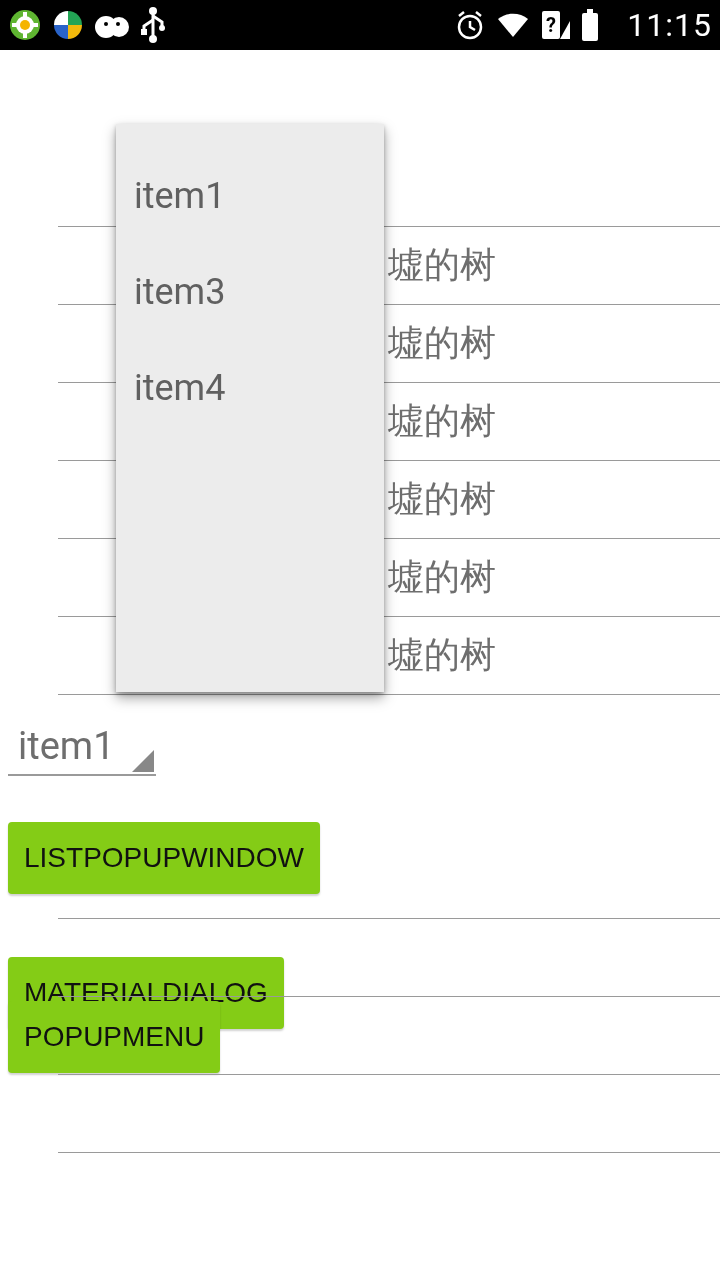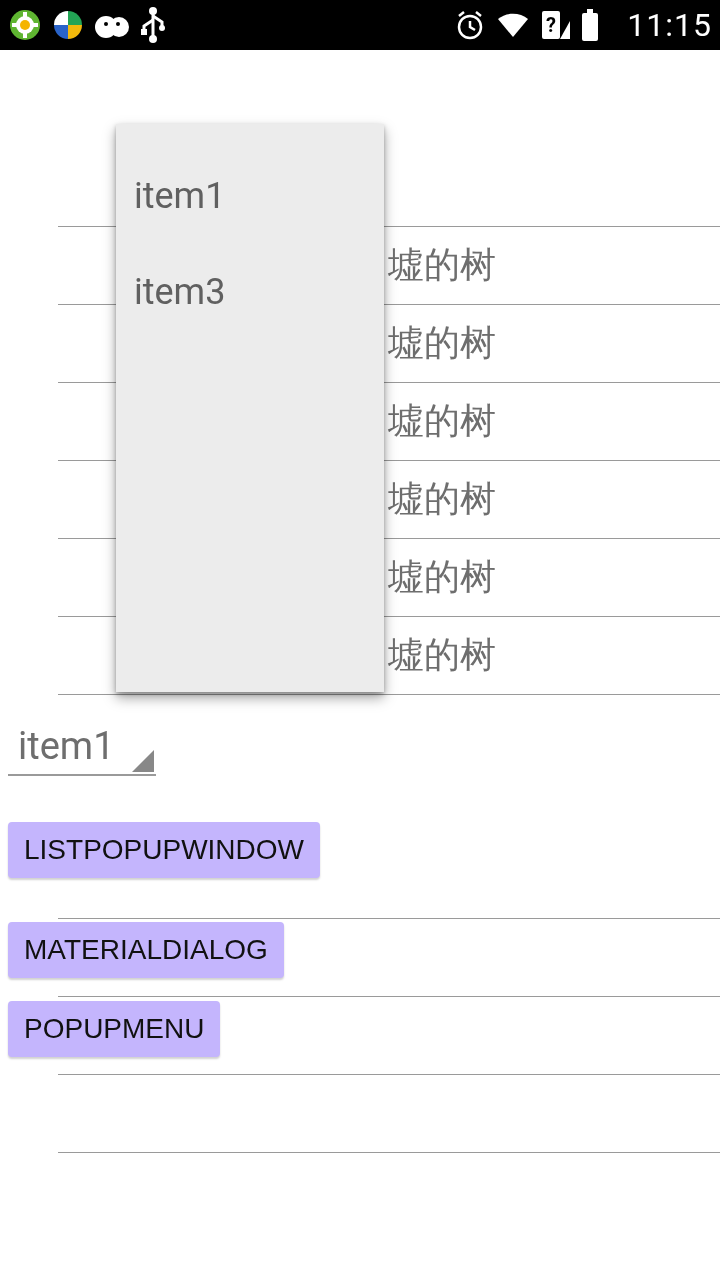--- a/index.html
+++ b/index.html
@@ -70,32 +70,32 @@
     right: 2px; bottom: 4px;
     width: 0; height: 0;
     border-left: 22px solid transparent;
     border-bottom: 22px solid #888;
   }
 
   
   .btn {
     position: absolute;
     left: 8px;
-    background: #c4b5fd;
+    background: #84cc16;
     color: #111;
     font-size: 28px;
     font-weight: 400;
-    padding: 12px 16px;
+    padding: 20px 16px;
     border: none;
     border-radius: 4px;
     box-shadow: 0 2px 2px rgba(0,0,0,0.18);
     cursor: pointer;
   }
   .btn1 { top: 772px; }
-  .btn2 { top: 872px; }
+  .btn2 { top: 907px; }
   .btn3 { top: 951px; }
 
   
   .lower-row {
     position: absolute;
     left: 58px; right: 0;
     height: 78px;
     border-top: 1px solid #9a9a9a;
   }
 </style>
@@ -216,15 +216,16 @@
   <button class="btn btn3">POPUPMENU</button>
 
   <div class="lower-row" style="top:868px"></div>
   <div class="lower-row" style="top:946px"></div>
   <div class="lower-row" style="top:1024px"></div>
   <div class="lower-row" style="top:1102px; border-top:1px solid #9a9a9a; height:1px;"></div>
 
   <div class="popup">
     <div class="popup-item">item1</div>
     <div class="popup-item">item3</div>
+    <div class="popup-item">item4</div>
   </div>
 
 </div>
 
 </body></html>

